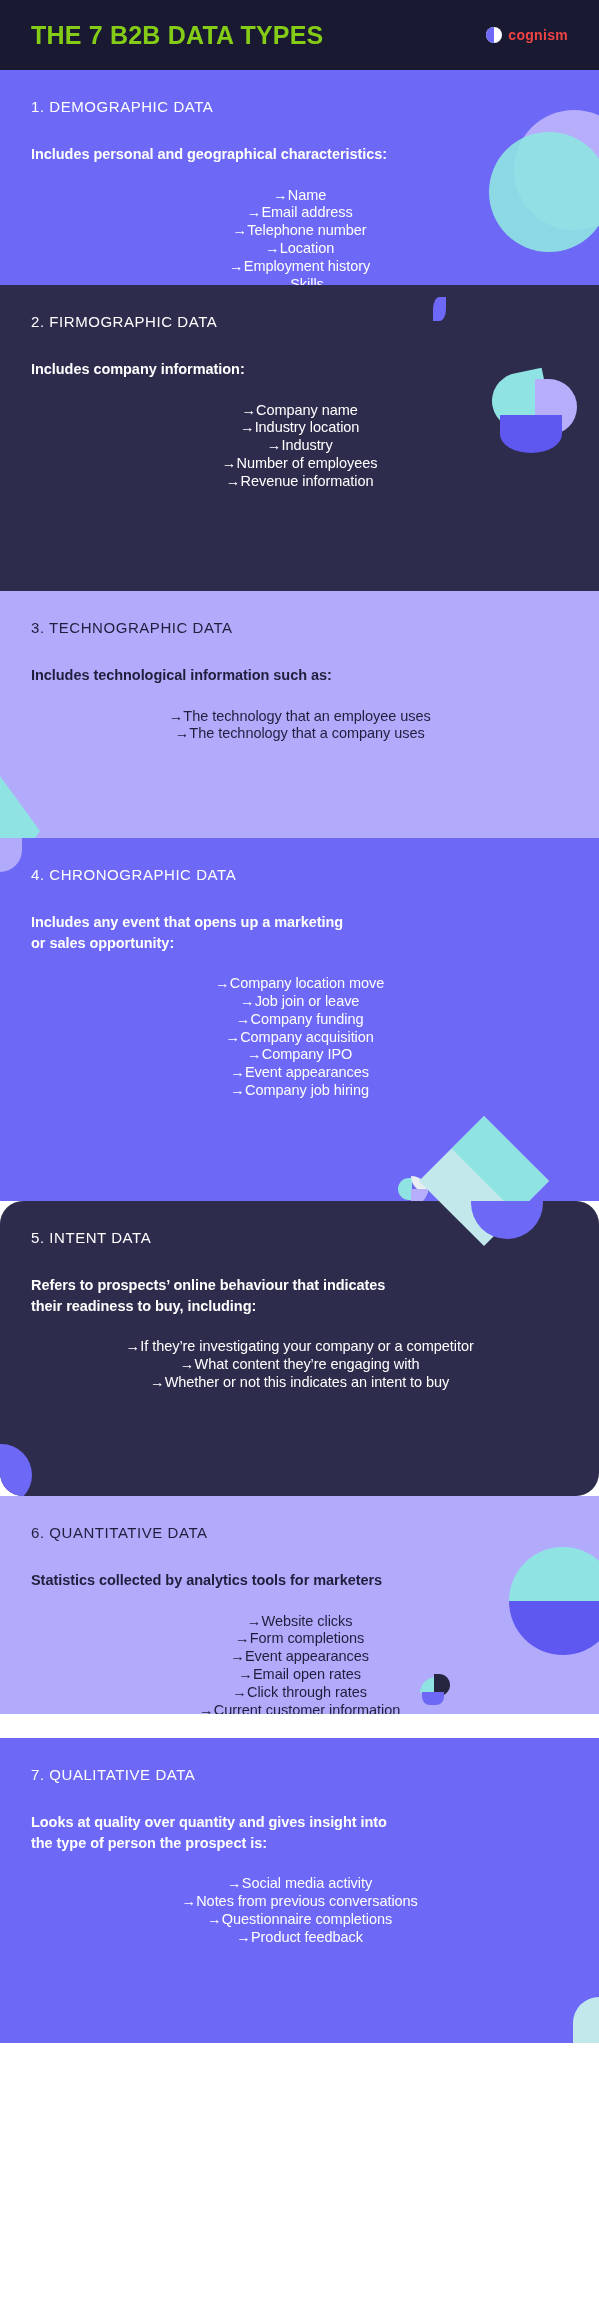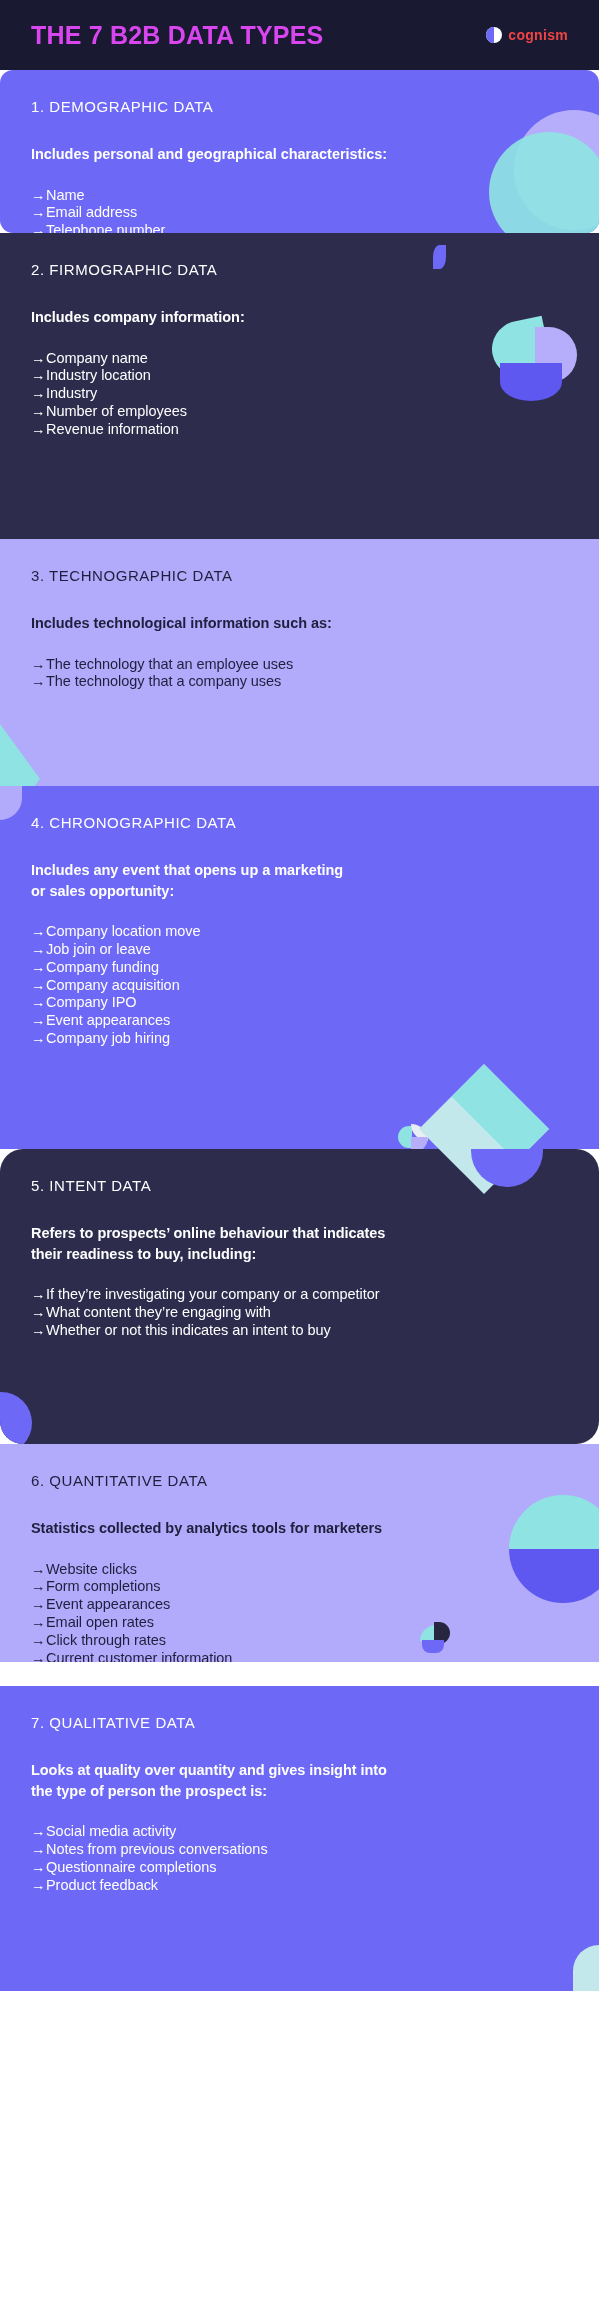--- a/index.html
+++ b/index.html
@@ -11,21 +11,21 @@
   }
   .page { position:relative; width:599px; height:2312px; overflow:hidden; }
 
   
   .header {
     position:relative; height:70px; background:#191a32;
     display:flex; align-items:center; overflow:hidden;
   }
   .header-title {
     position:absolute; left:31px; top:50%; transform:translateY(-50%);
-    color:#d946ef; font-size:25px; font-weight:700; letter-spacing:0.2px;
+    color:#84cc16; font-size:25px; font-weight:700; letter-spacing:0.2px;
     white-space:nowrap;
   }
   .logo {
     position:absolute; right:31px; top:50%; transform:translateY(-50%);
     display:flex; align-items:center; gap:6px;
   }
   .logo-mark {
     width:16px; height:16px; border-radius:50%;
     background:#ffffff; position:relative; overflow:hidden; flex:none;
   }
@@ -47,21 +47,21 @@
   .on-light { color:#1f1f3d; }
 
   .sec-title {
     font-size:15px; font-weight:400; letter-spacing:0.55px;
     line-height:1.2;
   }
   .sec-lead {
     font-size:14.5px; font-weight:700; line-height:1.42;
     letter-spacing:-0.05px;
   }
-  .sec-list { list-style:none; }
+  .sec-list { list-style:none;text-align:center; }
   .sec-list li {
     font-size:14.5px; font-weight:400; line-height:1.23;
     letter-spacing:-0.05px; white-space:nowrap;
   }
   .arw { display:inline-block; width:15px; }
 
   
   .pad-title { padding-top:28px; }
   .gap-lead  { margin-top:28px; }
   .gap-list  { margin-top:22px; }
@@ -92,21 +92,21 @@
 <div class="page">
 
   <div class="header">
     <div class="header-title">THE 7 B2B DATA TYPES</div>
     <div class="logo">
       <span class="logo-mark"></span>
       <span class="logo-text">cognism</span>
     </div>
   </div>
 
-  <div class="section bg-blue" style="height:163px;border-radius:13px;">
+  <div class="section bg-blue" style="height:215px;">
 
     <span class="deco circle" style="width:120px;height:120px;background:#b6aefb;right:-35px;top:40px;"></span>
     <span class="deco circle" style="width:120px;height:120px;background:#8fe3e3;right:-10px;top:62px;opacity:0.92;"></span>
 
     <div class="section-inner on-dark">
       <div class="sec-title pad-title">1. DEMOGRAPHIC DATA</div>
       <div class="sec-lead gap-lead">Includes personal and geographical characteristics:</div>
       <ul class="sec-list gap-list">
         <li><span class="arw">→</span><span>Name</span></li>
         <li><span class="arw">→</span><span>Email address</span></li>

